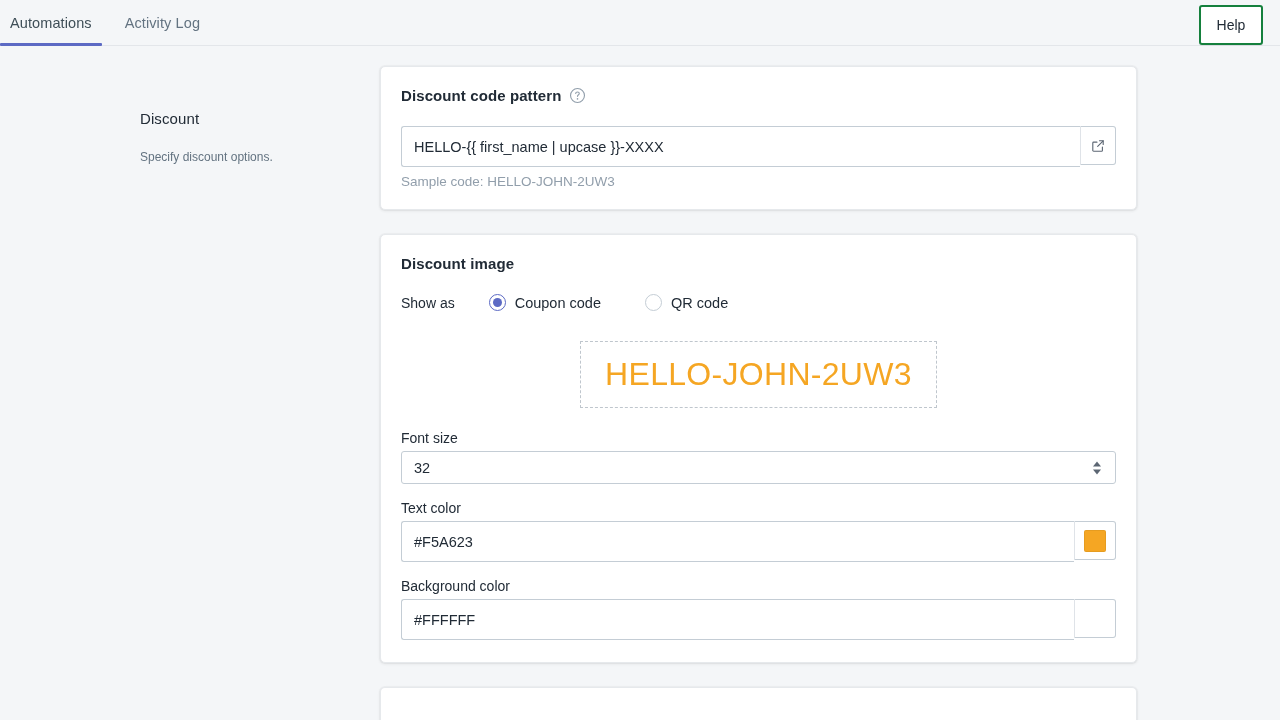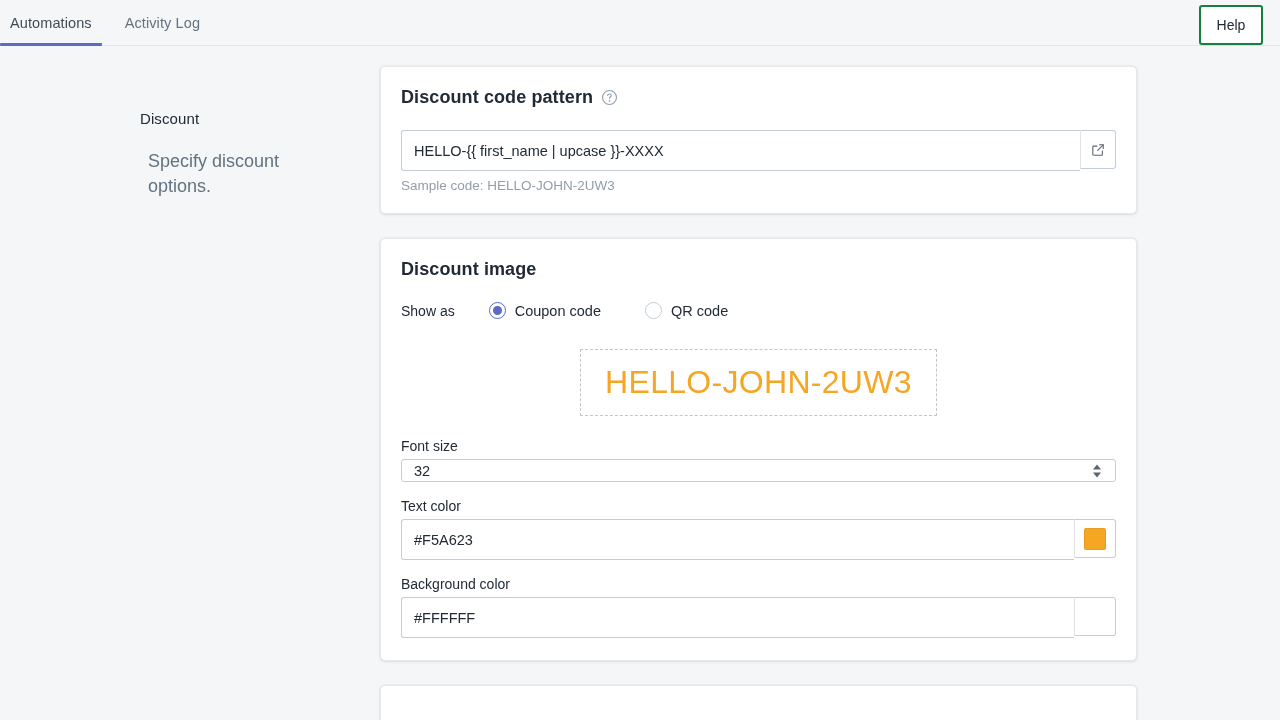--- a/index.html
+++ b/index.html
@@ -79,42 +79,42 @@
     flex: 0 0 380px;
   }
   .sidebar-title {
     font-size: 15px;
     font-weight: normal;
     color: #212b36;
     margin: 0 0 22px 0;
     letter-spacing: 0.1px;
   }
   .sidebar-desc {
-    font-size: 18px;
+    font-size: 12px;
     color: #637381;
-    margin: 8px;
+    margin: 0;
     line-height: 1.4;
   }
 
   .content {
     flex: 0 0 757px;
     width: 757px;
   }
 
   
   .card {
     background: #ffffff;
     border: 1px solid #e6e9ec;
     border-radius: 5px;
     box-shadow: 0 0 0 1px rgba(63,63,68,0.03), 0 1px 3px 0 rgba(63,63,68,0.11);
     padding: 20px;
     margin-bottom: 24px;
   }
   .card-title {
-    font-size: 18px;
+    font-size: 15px;
     font-weight: bold;
     color: #212b36;
     margin: 0 0 22px 0;
     display: flex;
     align-items: center;
     gap: 8px;
     letter-spacing: 0.1px;
   }
   .help-icon {
     display: inline-flex;
@@ -241,21 +241,21 @@
     font-size: 32px;
     line-height: 1.2;
     letter-spacing: 0.3px;
     white-space: nowrap;
   }
 
   
   .field-block { margin-bottom: 16px; }
   .stepper-input {
     position: relative;
-    height: 23px;
+    height: 33px;
     border: 1px solid #c4cdd5;
     border-radius: 3px;
     background: #ffffff;
     padding: 0 12px;
     font-size: 14.5px;
     color: #212b36;
     display: flex;
     align-items: center;
   }
   .stepper-arrows {

